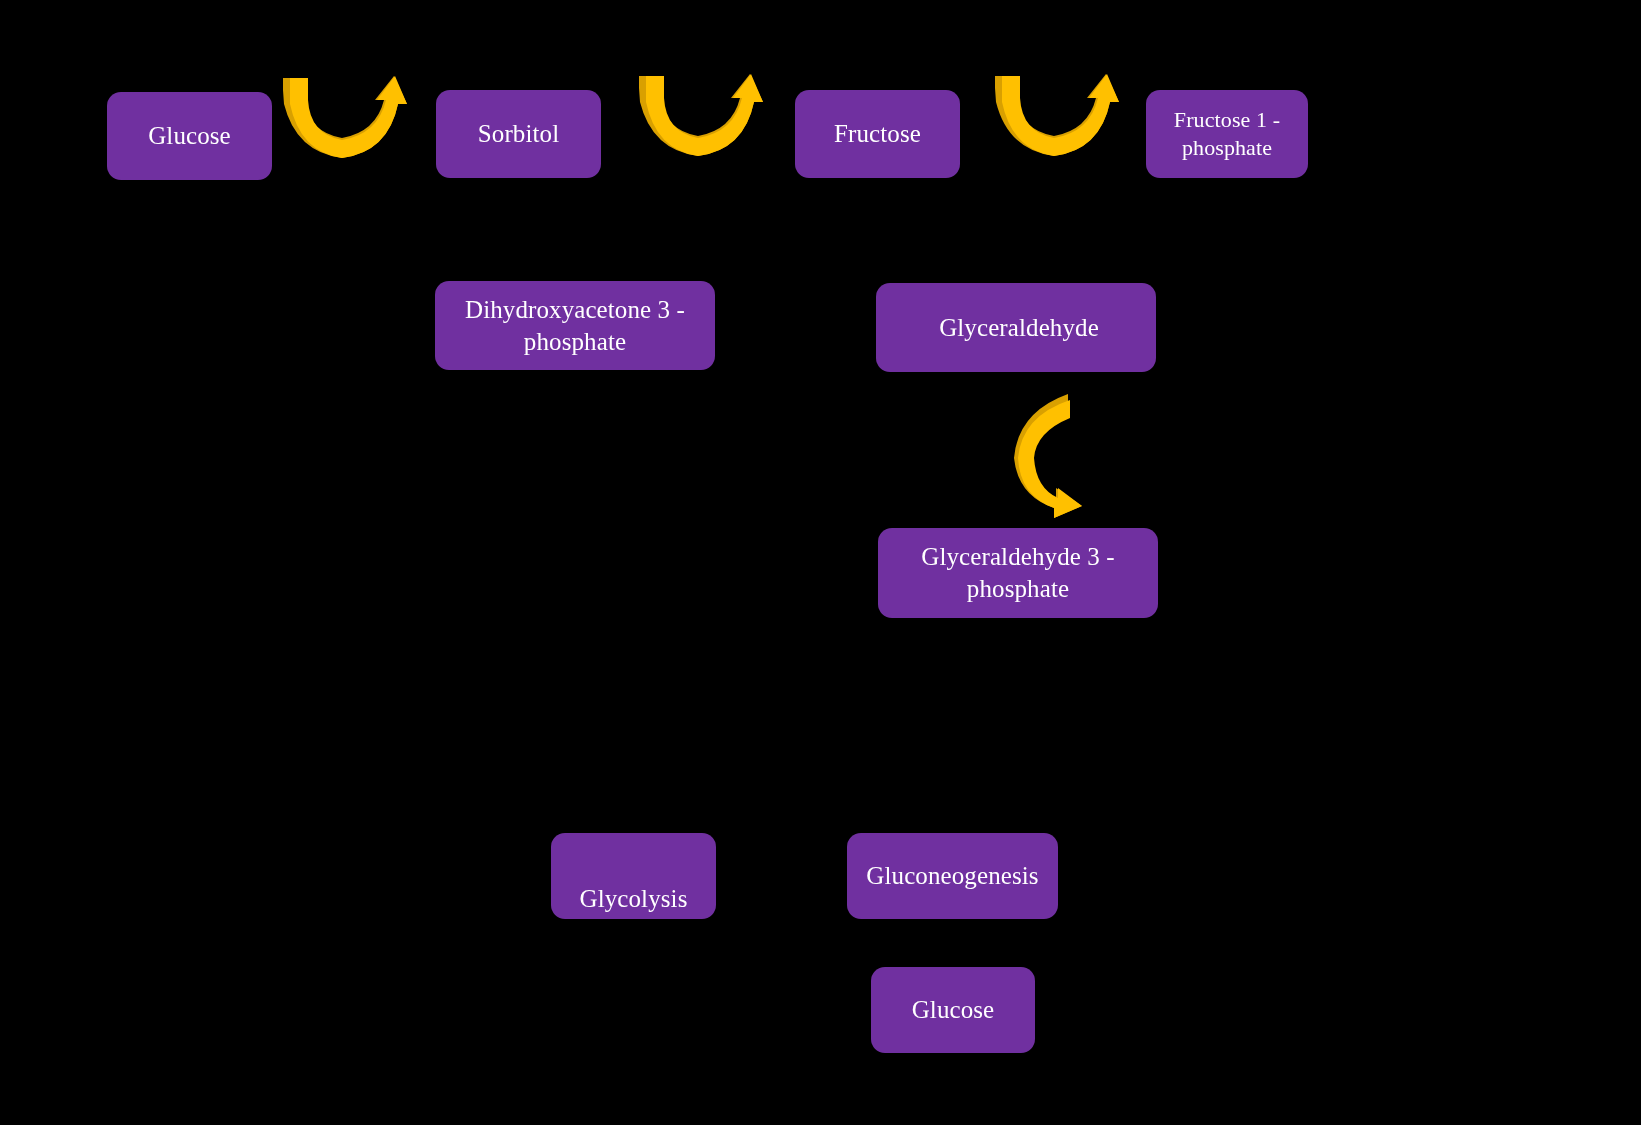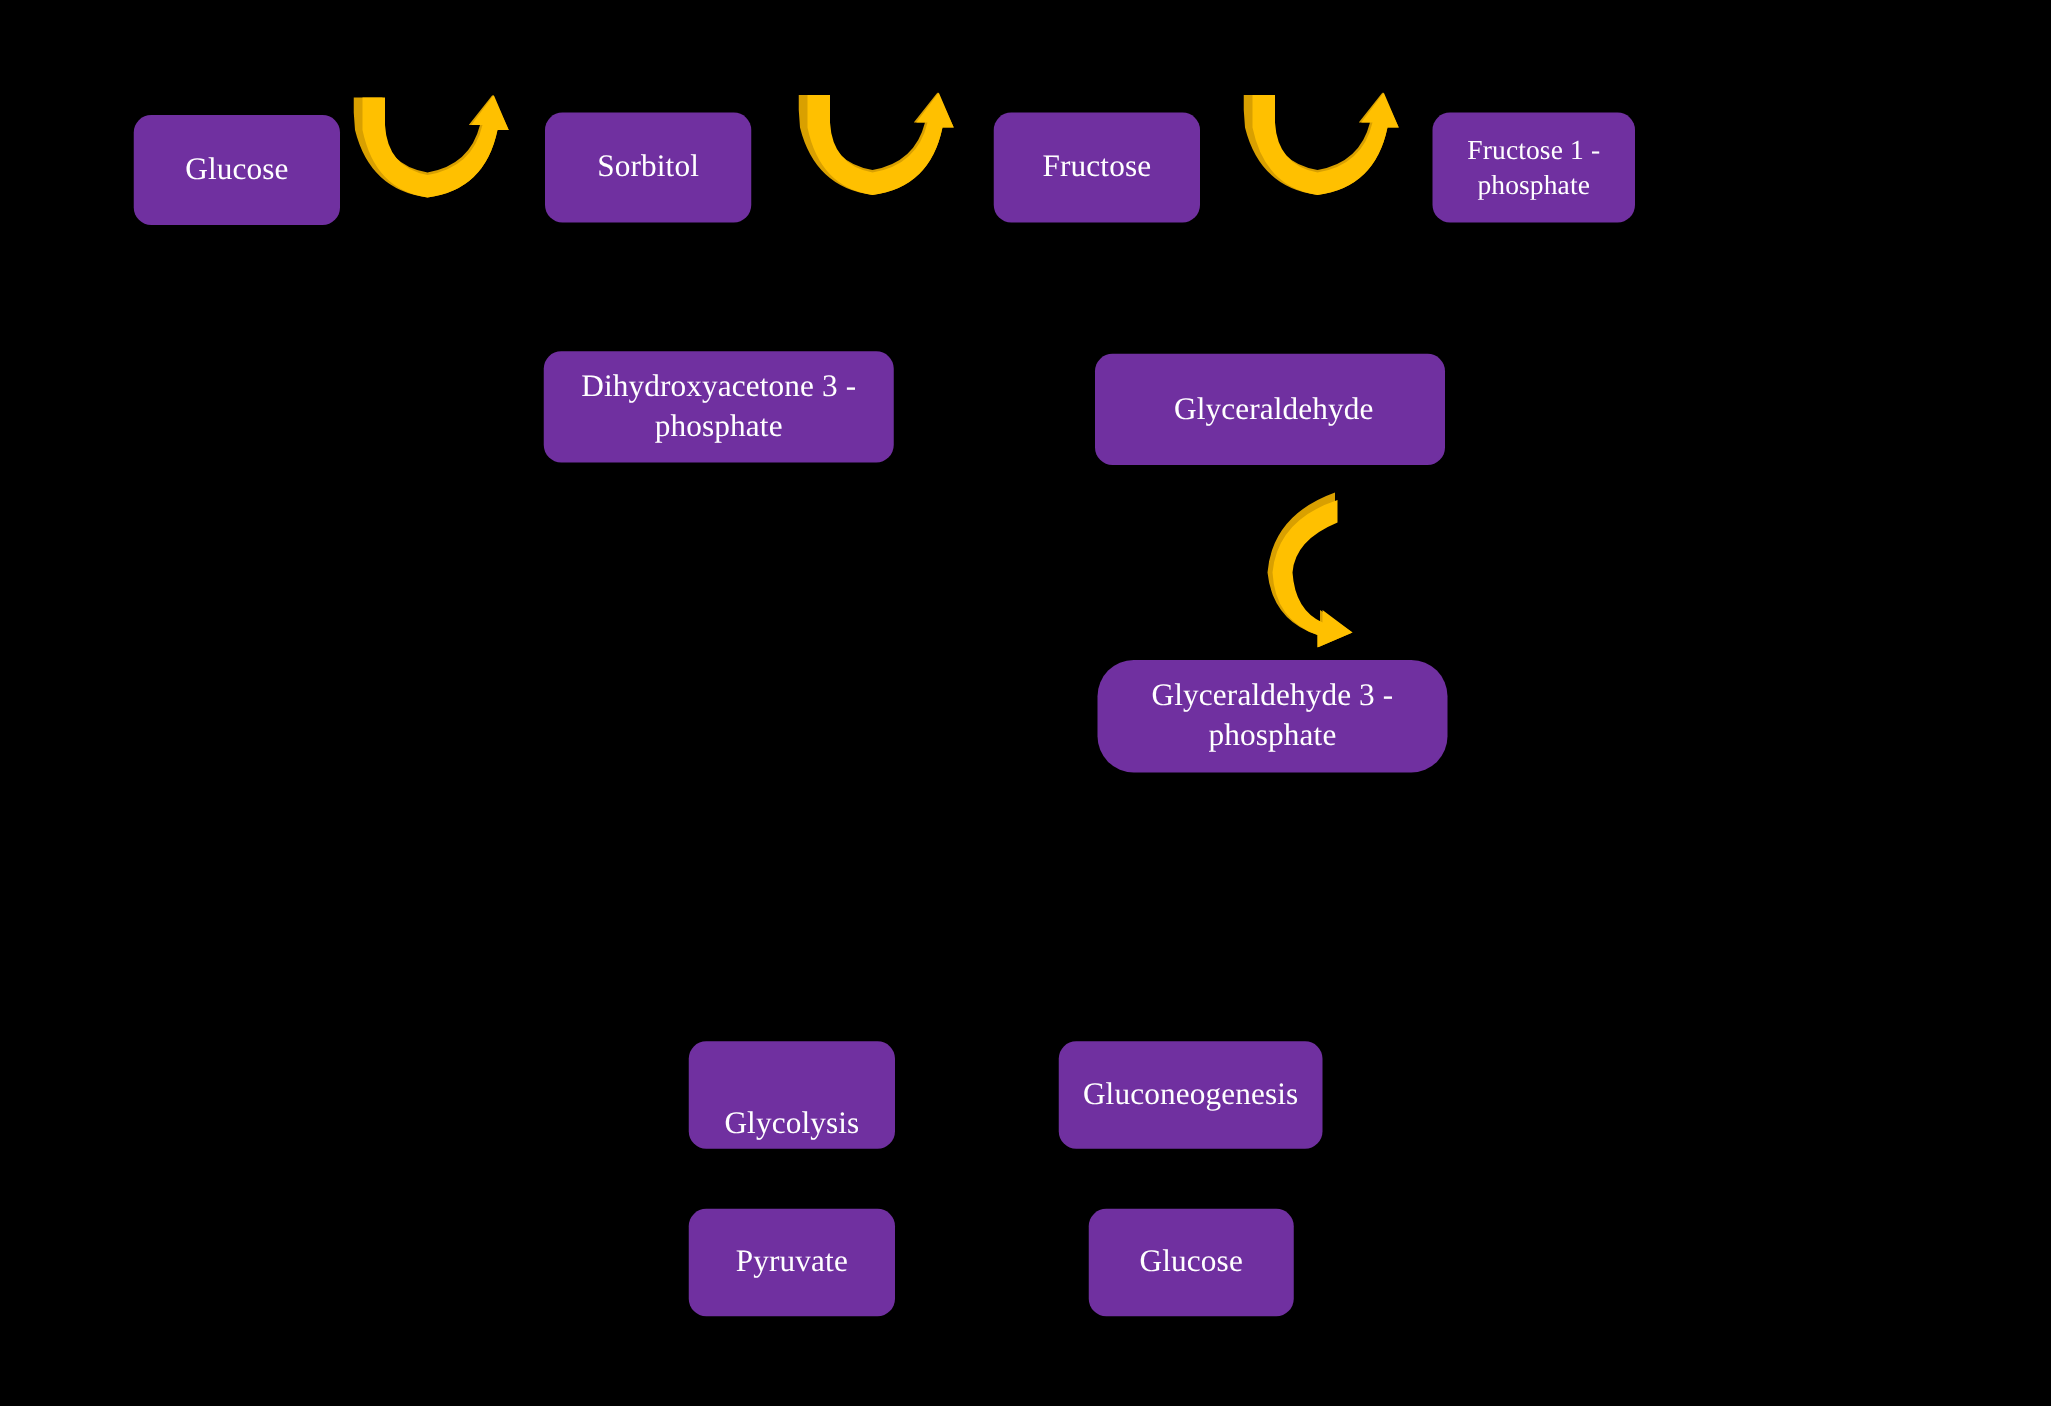--- a/index.html
+++ b/index.html
@@ -58,36 +58,33 @@
   </div>
 
   <div class="node" style="left:435px; top:281px; width:280px; height:89px; font-size:25px;">
     <span>Dihydroxyacetone 3 -<br>phosphate</span>
   </div>
 
   <div class="node" style="left:876px; top:283px; width:280px; height:89px; font-size:25px;padding-left:16px;">
     <span>Glyceraldehyde</span>
   </div>
 
-  <div class="node" style="left:878px; top:528px; width:280px; height:90px; font-size:25px;border-radius:29px;">
+  <div class="node" style="left:878px; top:528px; width:280px; height:90px; font-size:25px;">
     <span>Glyceraldehyde 3 -<br>phosphate</span>
   </div>
 
 
   <div class="node" style="left:551px; top:833px; width:165px; height:86px; font-size:25px;align-items:flex-end;">
     <span>Glycolysis</span>
   </div>
 
   <div class="node" style="left:847px; top:833px; width:211px; height:86px; font-size:25px;">
     <span>Gluconeogenesis</span>
   </div>
 
-  <div class="node" style="left:551px; top:967px; width:165px; height:86px; font-size:25px;">
-    <span>Pyruvate</span>
-  </div>
 
   <div class="node" style="left:871px; top:967px; width:164px; height:86px; font-size:25px;">
     <span>Glucose</span>
   </div>
 
   <svg class="arrow" style="left:276px; top:70px;" width="132" height="92" viewBox="0 0 132 92">
     <path d="M7 20 L7 8 L30 8 L30 30 Q32 62 66 68 Q100 62 108 30 L99 30 L118 6 L131 34 L122 34 Q112 82 66 88 Q20 82 8 34 Z" fill="#D9A000"></path>
     <path d="M14 22 L14 8 L32 8 L32 30 Q34 64 66 70 Q102 64 110 30 L101 30 L119 6 L131 34 L122 34 Q112 82 66 88 Q24 82 14 34 Z" fill="#FFC000"></path>
   </svg>
 

